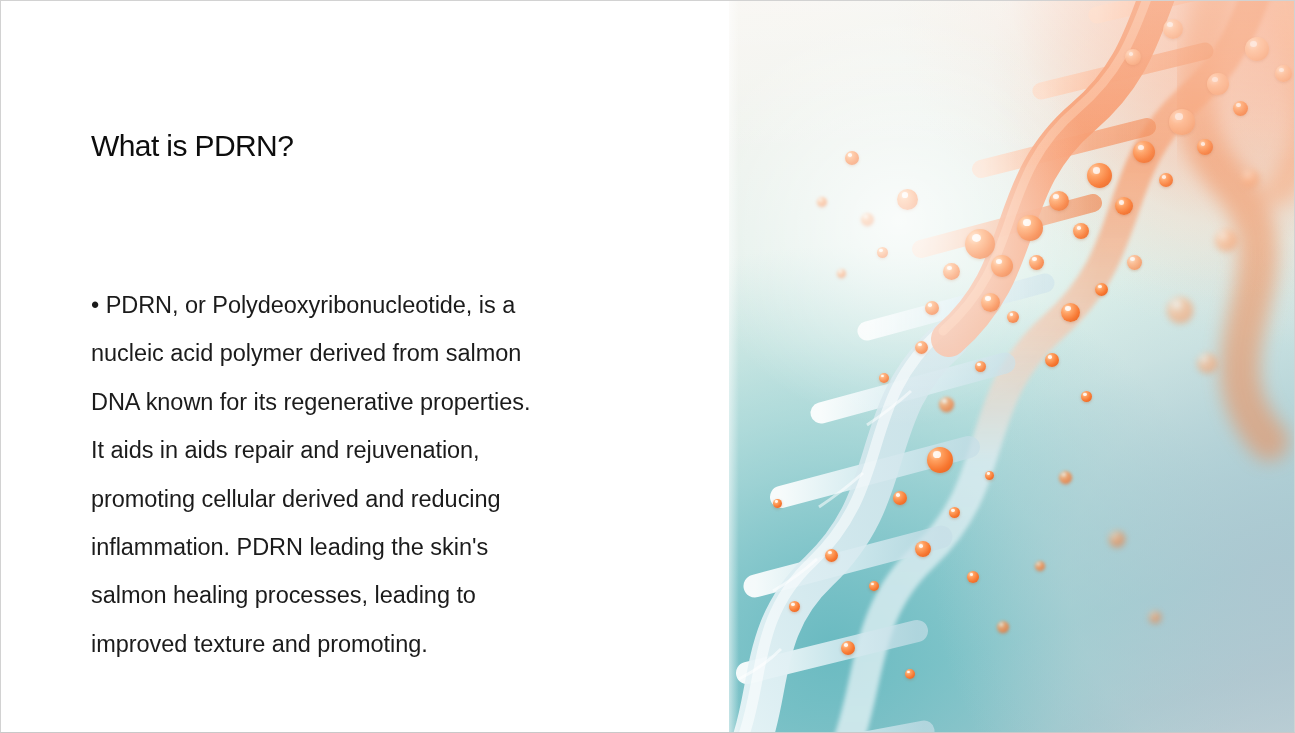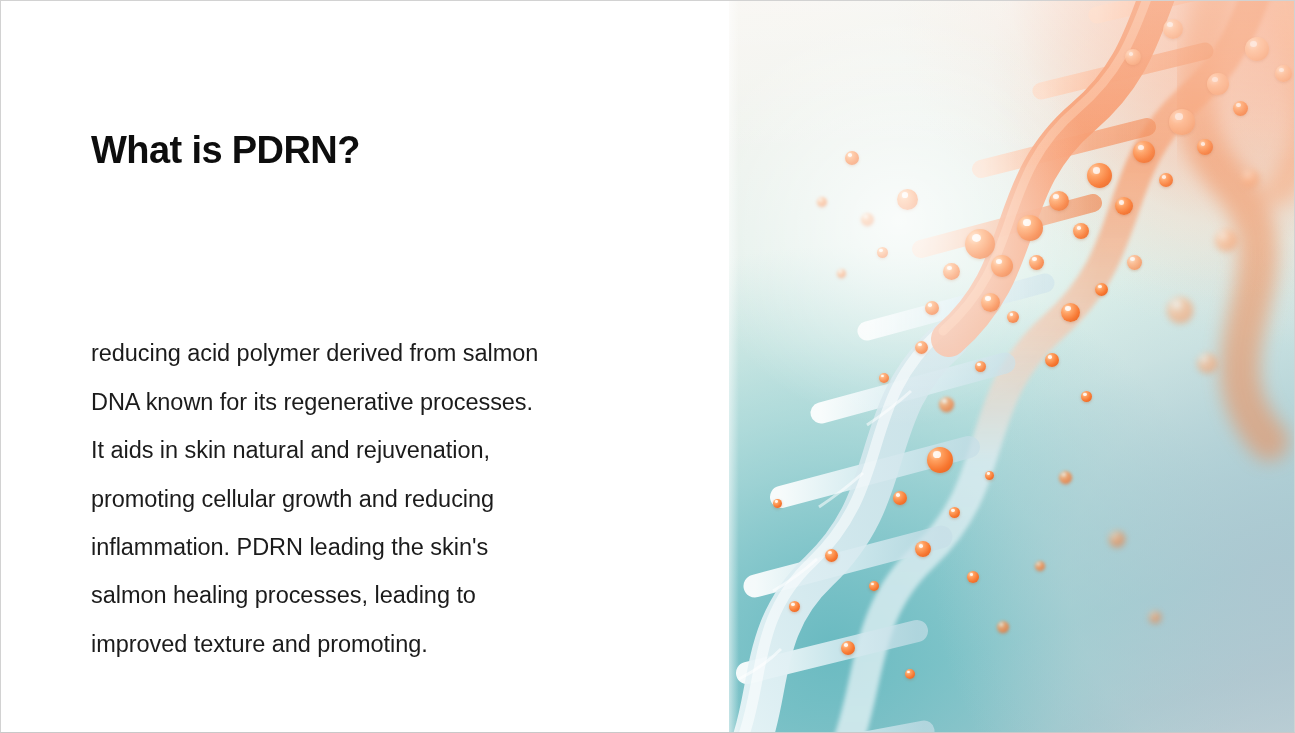--- a/index.html
+++ b/index.html
@@ -26,23 +26,23 @@
     position:absolute;left:0;top:0;
     width:728px;height:100%;
     background:#ffffff;
     box-sizing:border-box;
     z-index:3;
   }
 
   .slide-title{
     position:absolute;left:90px;top:128px;
     margin:0;
-    font-size:38px;
+    font-size:30px;
     line-height:1.12;
-    font-weight:700;
+    font-weight:400;
     letter-spacing:-0.6px;
     color:#0d0d0d;
     white-space:nowrap;
   }
 
   .body-copy{
     position:absolute;left:90px;top:280px;
     width:560px;
     margin:0;
     font-size:23.5px;
@@ -290,24 +290,24 @@
     <div class="haze h2"></div>
     <div class="haze h3"></div>
     <div class="pane-edge-left"></div>
   </div>
 
   <div class="text-pane">
 
     <h1 class="slide-title">What is PDRN?</h1>
 
     <p class="body-copy">
-      <br>
-      <span>reducing acid polymer derived from salmon</span><br>
-      <span>DNA known for its regenerative processes.</span><br>
-      <span>It aids in skin natural and rejuvenation,</span><br>
-      <span>promoting cellular growth and reducing</span><br>
+      <span>•  PDRN, or Polydeoxyribonucleotide, is a</span><br>
+      <span>nucleic acid polymer derived from salmon</span><br>
+      <span>DNA known for its regenerative properties.</span><br>
+      <span>It aids in aids repair and rejuvenation,</span><br>
+      <span>promoting cellular derived and reducing</span><br>
       <span>inflammation. PDRN leading the skin's</span><br>
       <span>salmon healing processes, leading to</span><br>
       <span>improved texture and promoting.</span>
     </p>
 
   </div>
 </div>
 
 </body></html>

